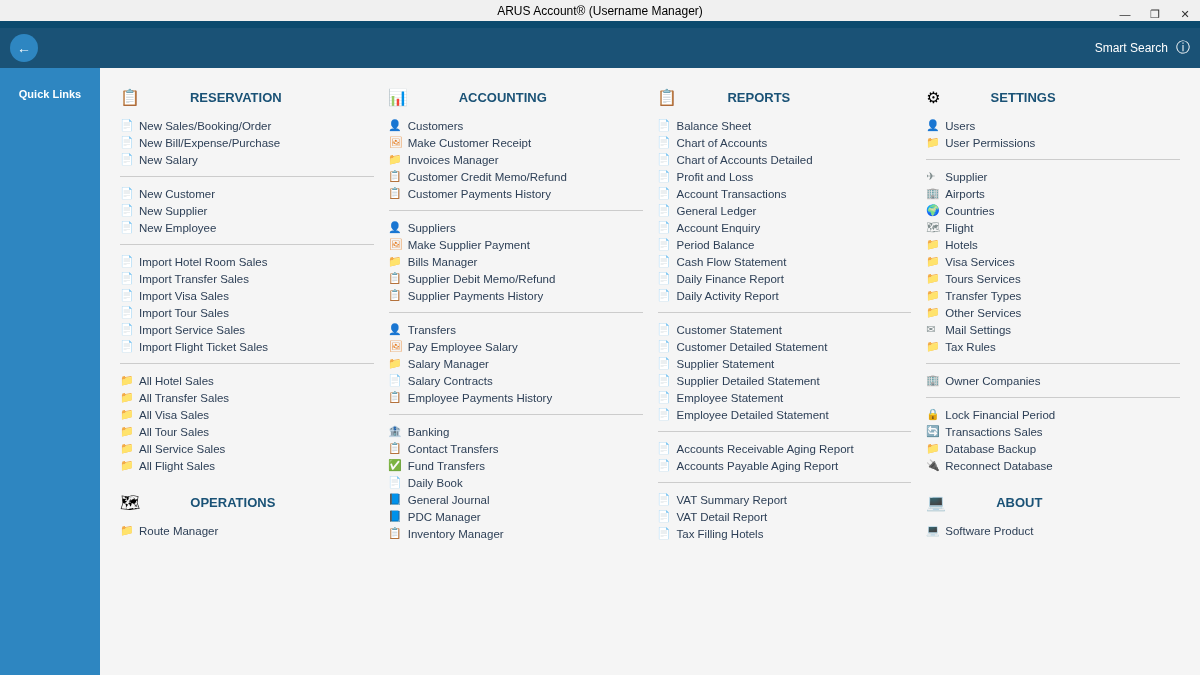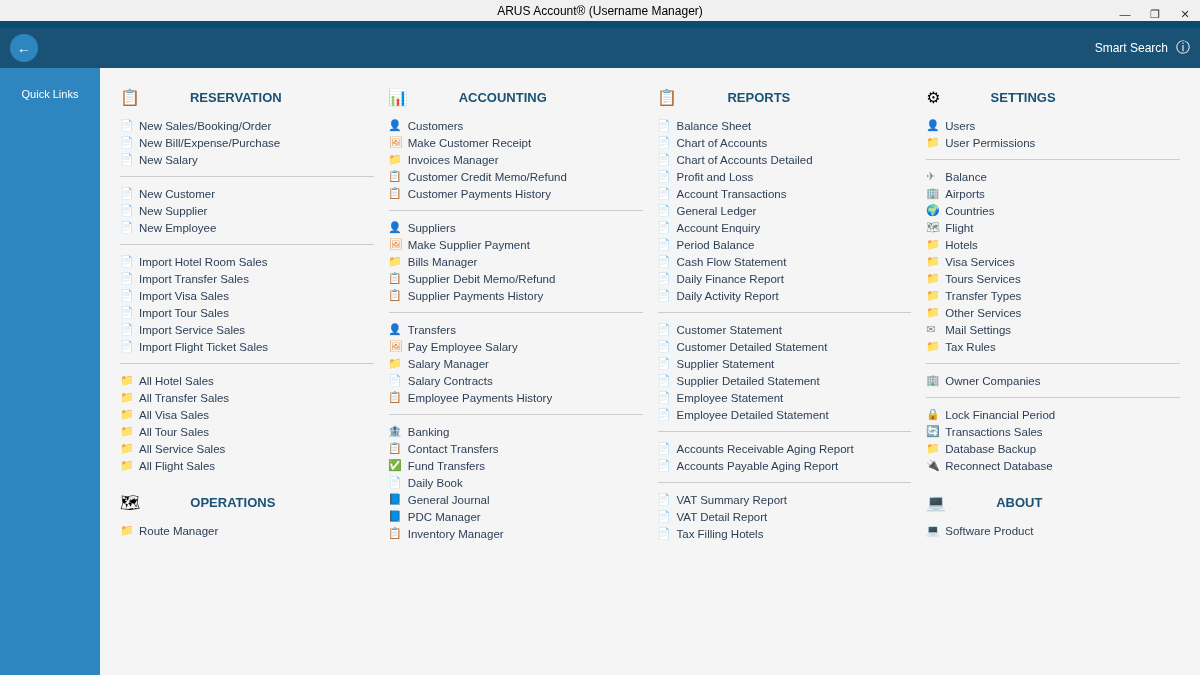--- a/index.html
+++ b/index.html
@@ -77,21 +77,21 @@
       width: 100px;
       background: #2e86c1;
       display: flex;
       flex-direction: column;
       align-items: center;
       padding-top: 20px;
     }
     .sidebar-label {
       color: white;
       font-size: 11px;
-      font-weight: normal;
+      font-weight: bold;
       text-align: center;
     }
 
     
     .content {
       flex: 1;
       background: #f5f5f5;
       overflow-y: auto;
       padding: 15px 20px;
     }
@@ -492,21 +492,21 @@
         </div>
         <div class="menu-item">
           <span class="menu-item-icon yellow">📁</span>
           <span>User Permissions</span>
         </div>
 
         <hr class="divider">
 
         <div class="menu-item">
           <span class="menu-item-icon">✈</span>
-          <span>Balance</span>
+          <span>Supplier</span>
         </div>
         <div class="menu-item">
           <span class="menu-item-icon">🏢</span>
           <span>Airports</span>
         </div>
         <div class="menu-item">
           <span class="menu-item-icon">🌍</span>
           <span>Countries</span>
         </div>
         <div class="menu-item">

